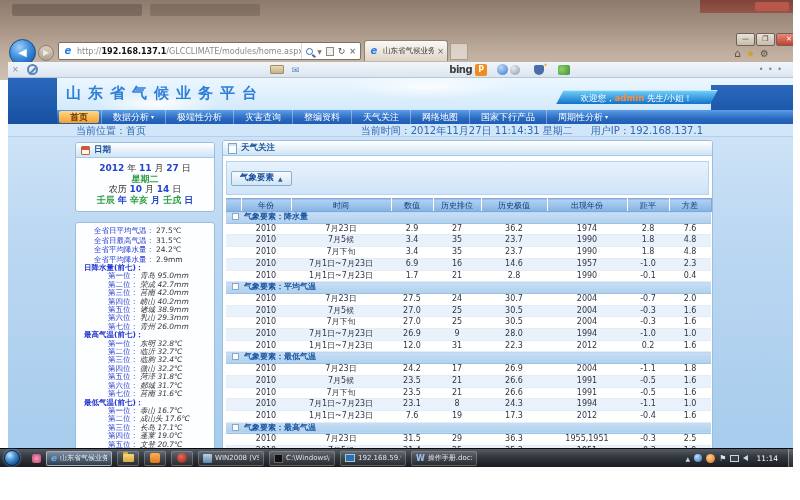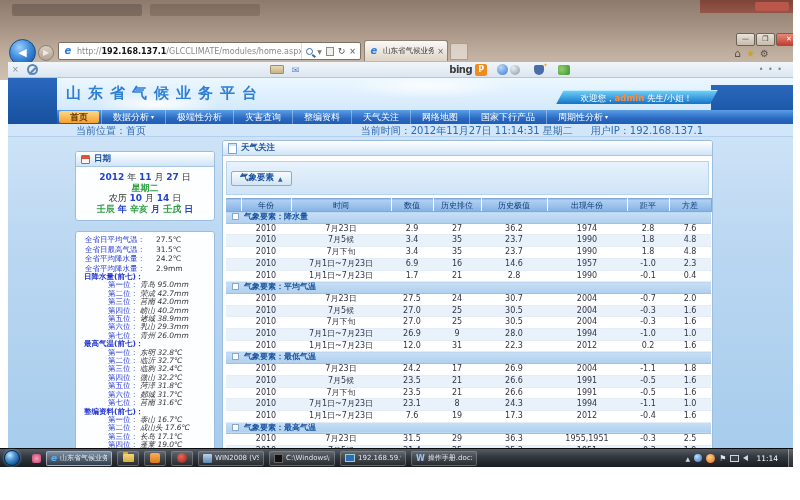--- a/index.html
+++ b/index.html
@@ -86,35 +86,35 @@
   .nav-item.active { background:linear-gradient(#ffd887,#f5a02f); color:#6b3a00; font-weight:bold; border-radius:2px; margin:1px 2px; border-left:none; line-height:12px; }
   .nav-arrow { font-size:6px; }
 
   .crumbbar { position:absolute; left:0; top:46px; width:785px; height:13px; background:#d2e6f9; border-bottom:1px solid #b4d0ec;
     font-size:10px; color:#2d68b4; line-height:13px; }
   .crumb-left { position:absolute; left:68px; }
   .crumb-right { position:absolute; right:90px; white-space:nowrap; }
   .crumb-right .sep { display:inline-block; width:18px; }
 
   
-  .sidebar { position:absolute; left:67px; top:73px; width:140px; }
+  .sidebar { position:absolute; left:67px; top:64px; width:140px; }
   .panel { border:1px solid #9cbede; border-radius:3px; background:#fdfeff; margin-bottom:10px; overflow:hidden; }
   .panel-hd { height:15px; background:linear-gradient(#ffffff,#cfe4f7); border-bottom:1px solid #a9c8e4; display:flex; align-items:center; gap:4px; padding:0 5px; color:#17529e; font-weight:bold; font-size:8.5px; }
   .ico-cal { width:9px; height:9px; border:1px solid #b06a3a; border-radius:1px; background:linear-gradient(#d9543a 0 3px, #fdf6ee 3px); }
   .ico-chart { width:9px; height:9px; border:1px solid #4a7fc0; background:linear-gradient(180deg,#dff0ff 50%,#9cc6ee); }
   .ico-page { width:9px; height:11px; border:1px solid #7aa4cc; background:#fff; box-shadow:inset 0 2px 0 #cfe4f7; }
 
   .cal-body { padding:5px 8px 6px 8px; font-size:9px; text-align:center; line-height:10.5px; }
   .c-n { color:#2343cd; font-weight:bold; }
   .c-u { color:#333; }
   .c-g { color:#2e9e44; font-weight:bold; }
 
   .sum-body { padding:3px 3px 3px 0; font-size:7.5px; }
   .stat-row { display:flex; line-height:9.5px; }
-  .stat-row .lbl { width:78px; text-align:center; color:#2336d0; }
+  .stat-row .lbl { width:78px; text-align:right; color:#2336d0; }
   .stat-row .val { margin-left:2px; color:#333; }
   .sec-row { line-height:8.4px; color:#2336d0; font-weight:bold; padding-left:8px; }
   .rank-row { display:flex; line-height:8.4px; }
   .rank-row .rank { width:62px; text-align:right; color:#2336d0; }
   .rank-row .rvalue { margin-left:2px; color:#333;font-style:italic; }
 
   
   .main { position:absolute; left:214px; top:62px; width:491px; height:330px; border:1px solid #9cbede; border-radius:3px 3px 0 0; background:#fff; overflow:hidden; }
   .main-hd { height:15px; background:linear-gradient(#ffffff,#cfe4f7); border-bottom:1px solid #a9c8e4; display:flex; align-items:center; gap:4px; padding:0 5px; color:#17529e; font-weight:bold; font-size:8.5px; }
   .btn-strip { margin:5px 3px 3px 3px; height:21px; background:linear-gradient(#e7f2fc,#cfe4f6); border:1px solid #b7d4ee; display:flex; align-items:center; padding:16px 4px; }
@@ -354,21 +354,21 @@
                 <span class="rvalue">菏泽 31.8℃</span>
               </div>
               <div class="rank-row">
                 <span class="rank">第六位：</span>
                 <span class="rvalue">郯城 31.7℃</span>
               </div>
               <div class="rank-row">
                 <span class="rank">第七位：</span>
                 <span class="rvalue">莒南 31.6℃</span>
               </div>
-              <div class="sec-row">整编资料(前七)：</div>
+              <div class="sec-row">最低气温(前七)：</div>
               <div class="rank-row">
                 <span class="rank">第一位：</span>
                 <span class="rvalue">泰山 16.7℃</span>
               </div>
               <div class="rank-row">
                 <span class="rank">第二位：</span>
                 <span class="rvalue">成山头 17.6℃</span>
               </div>
               <div class="rank-row">
                 <span class="rank">第三位：</span>

